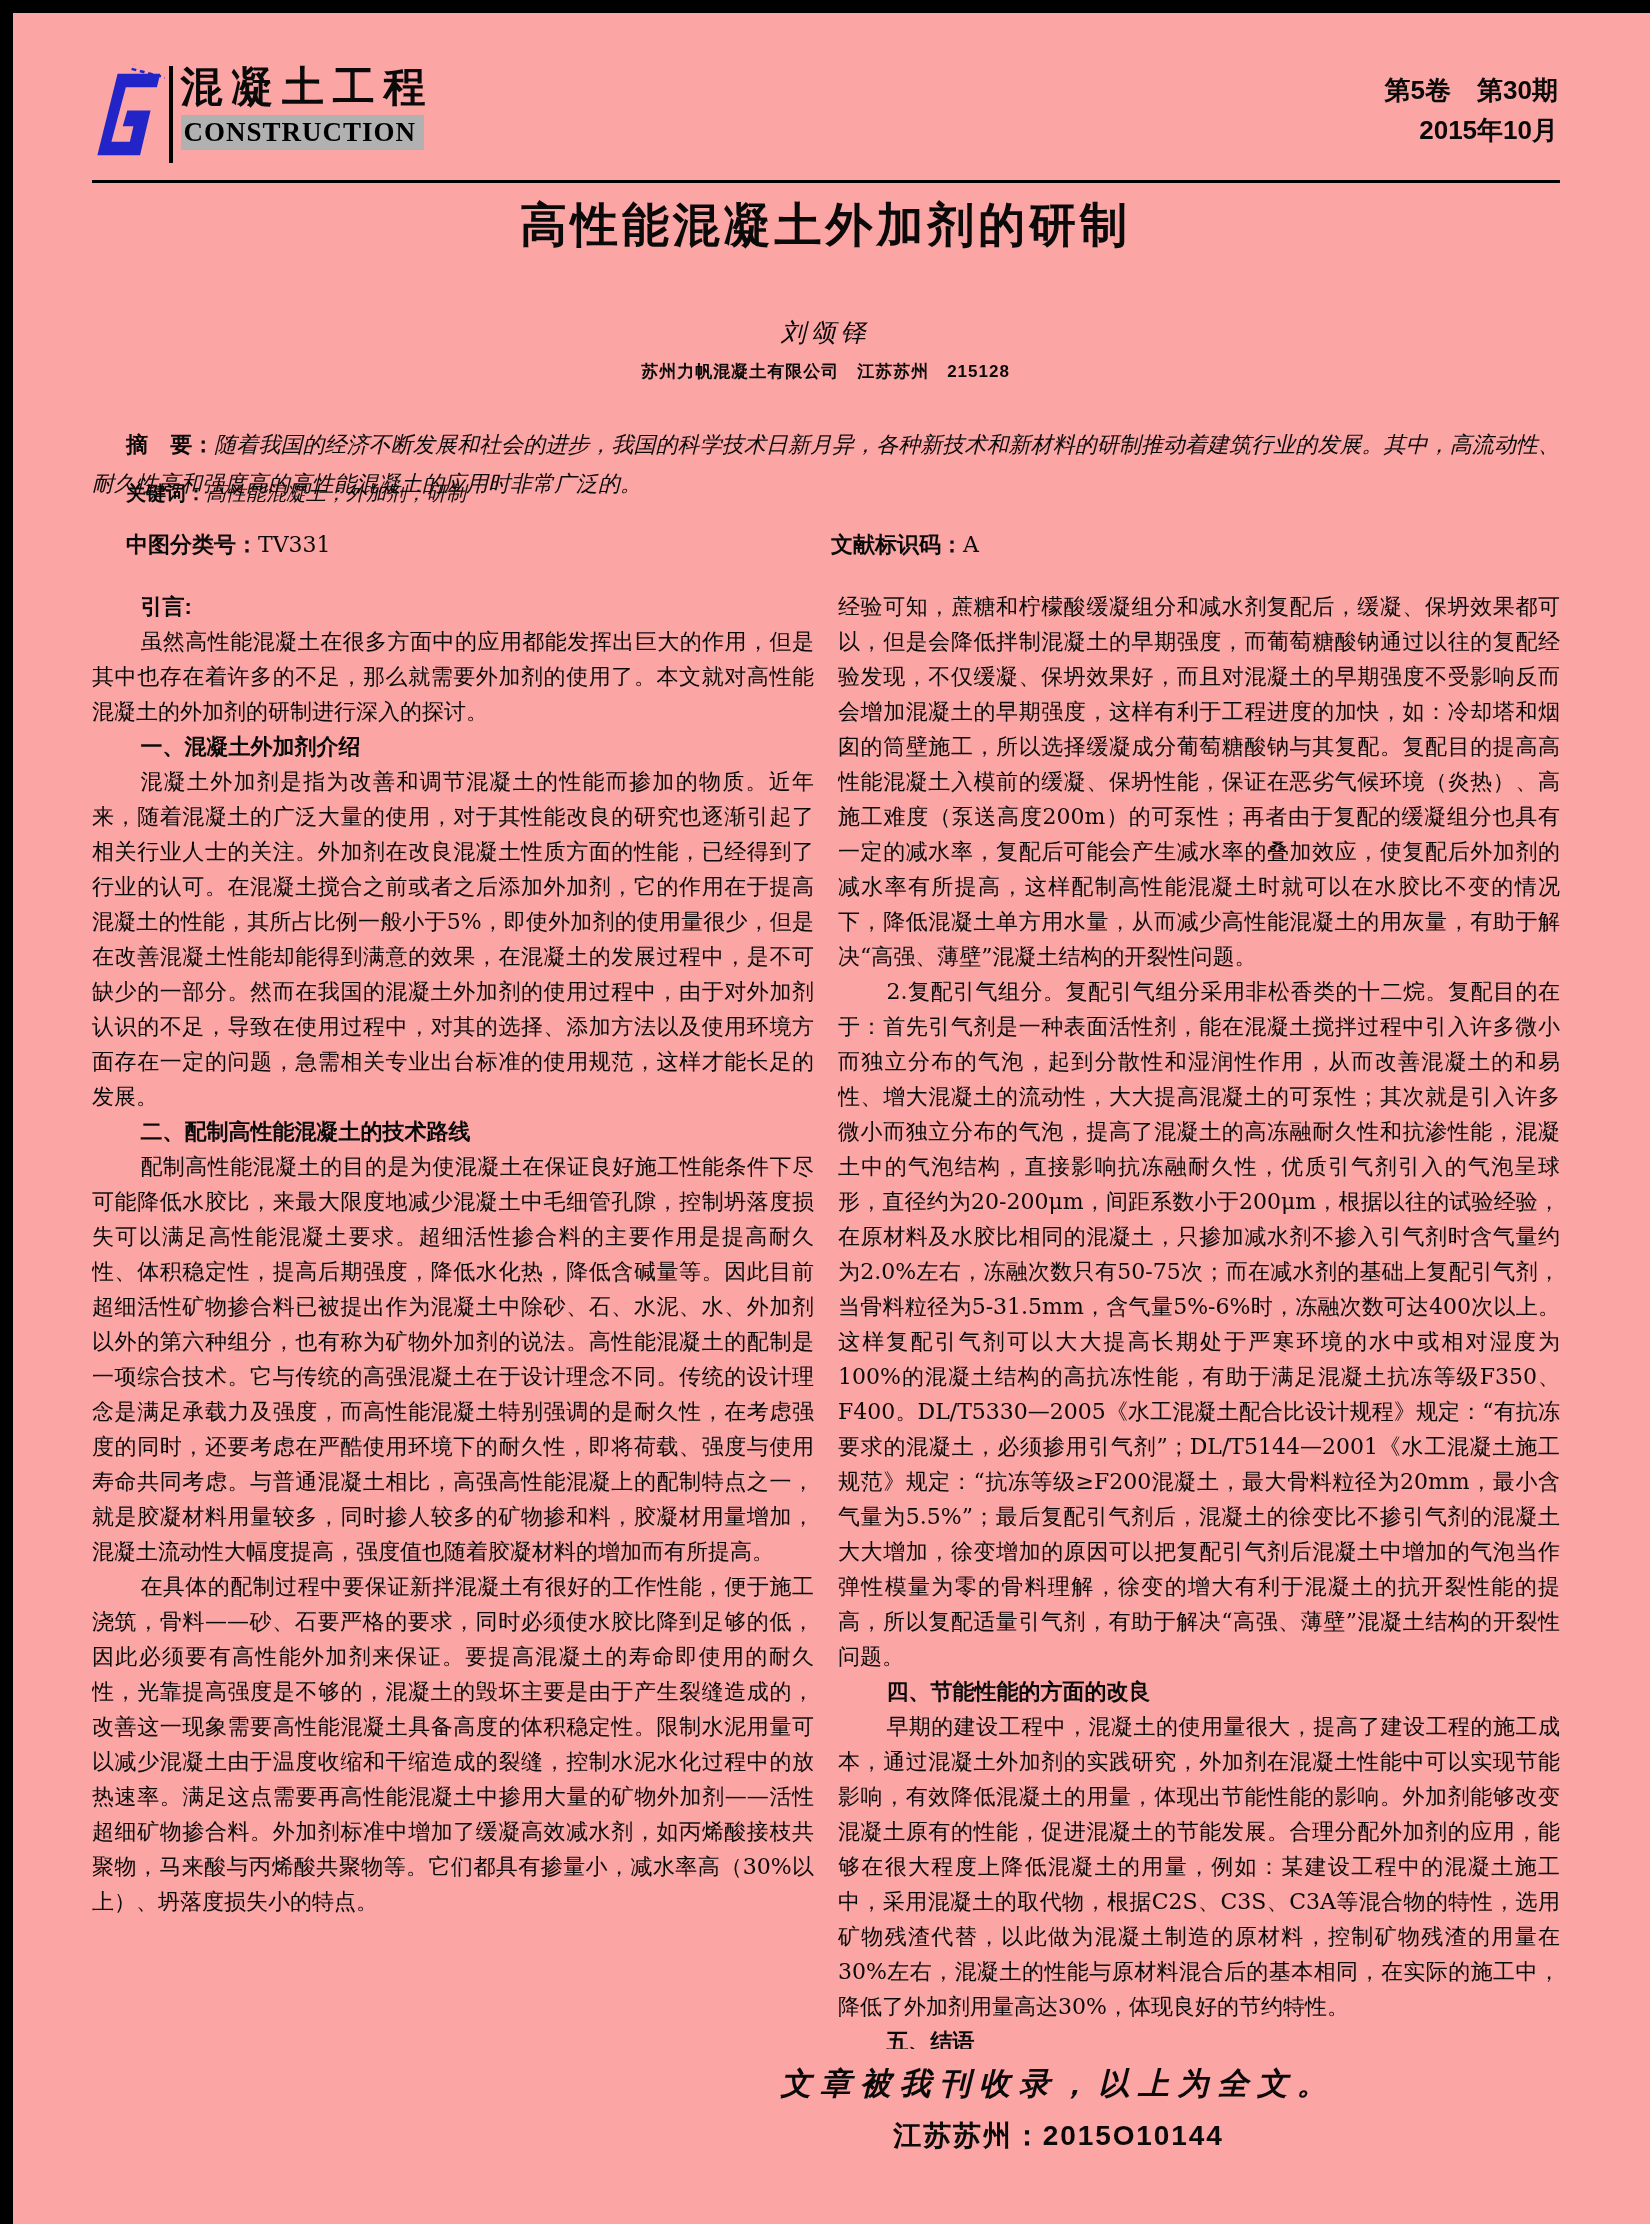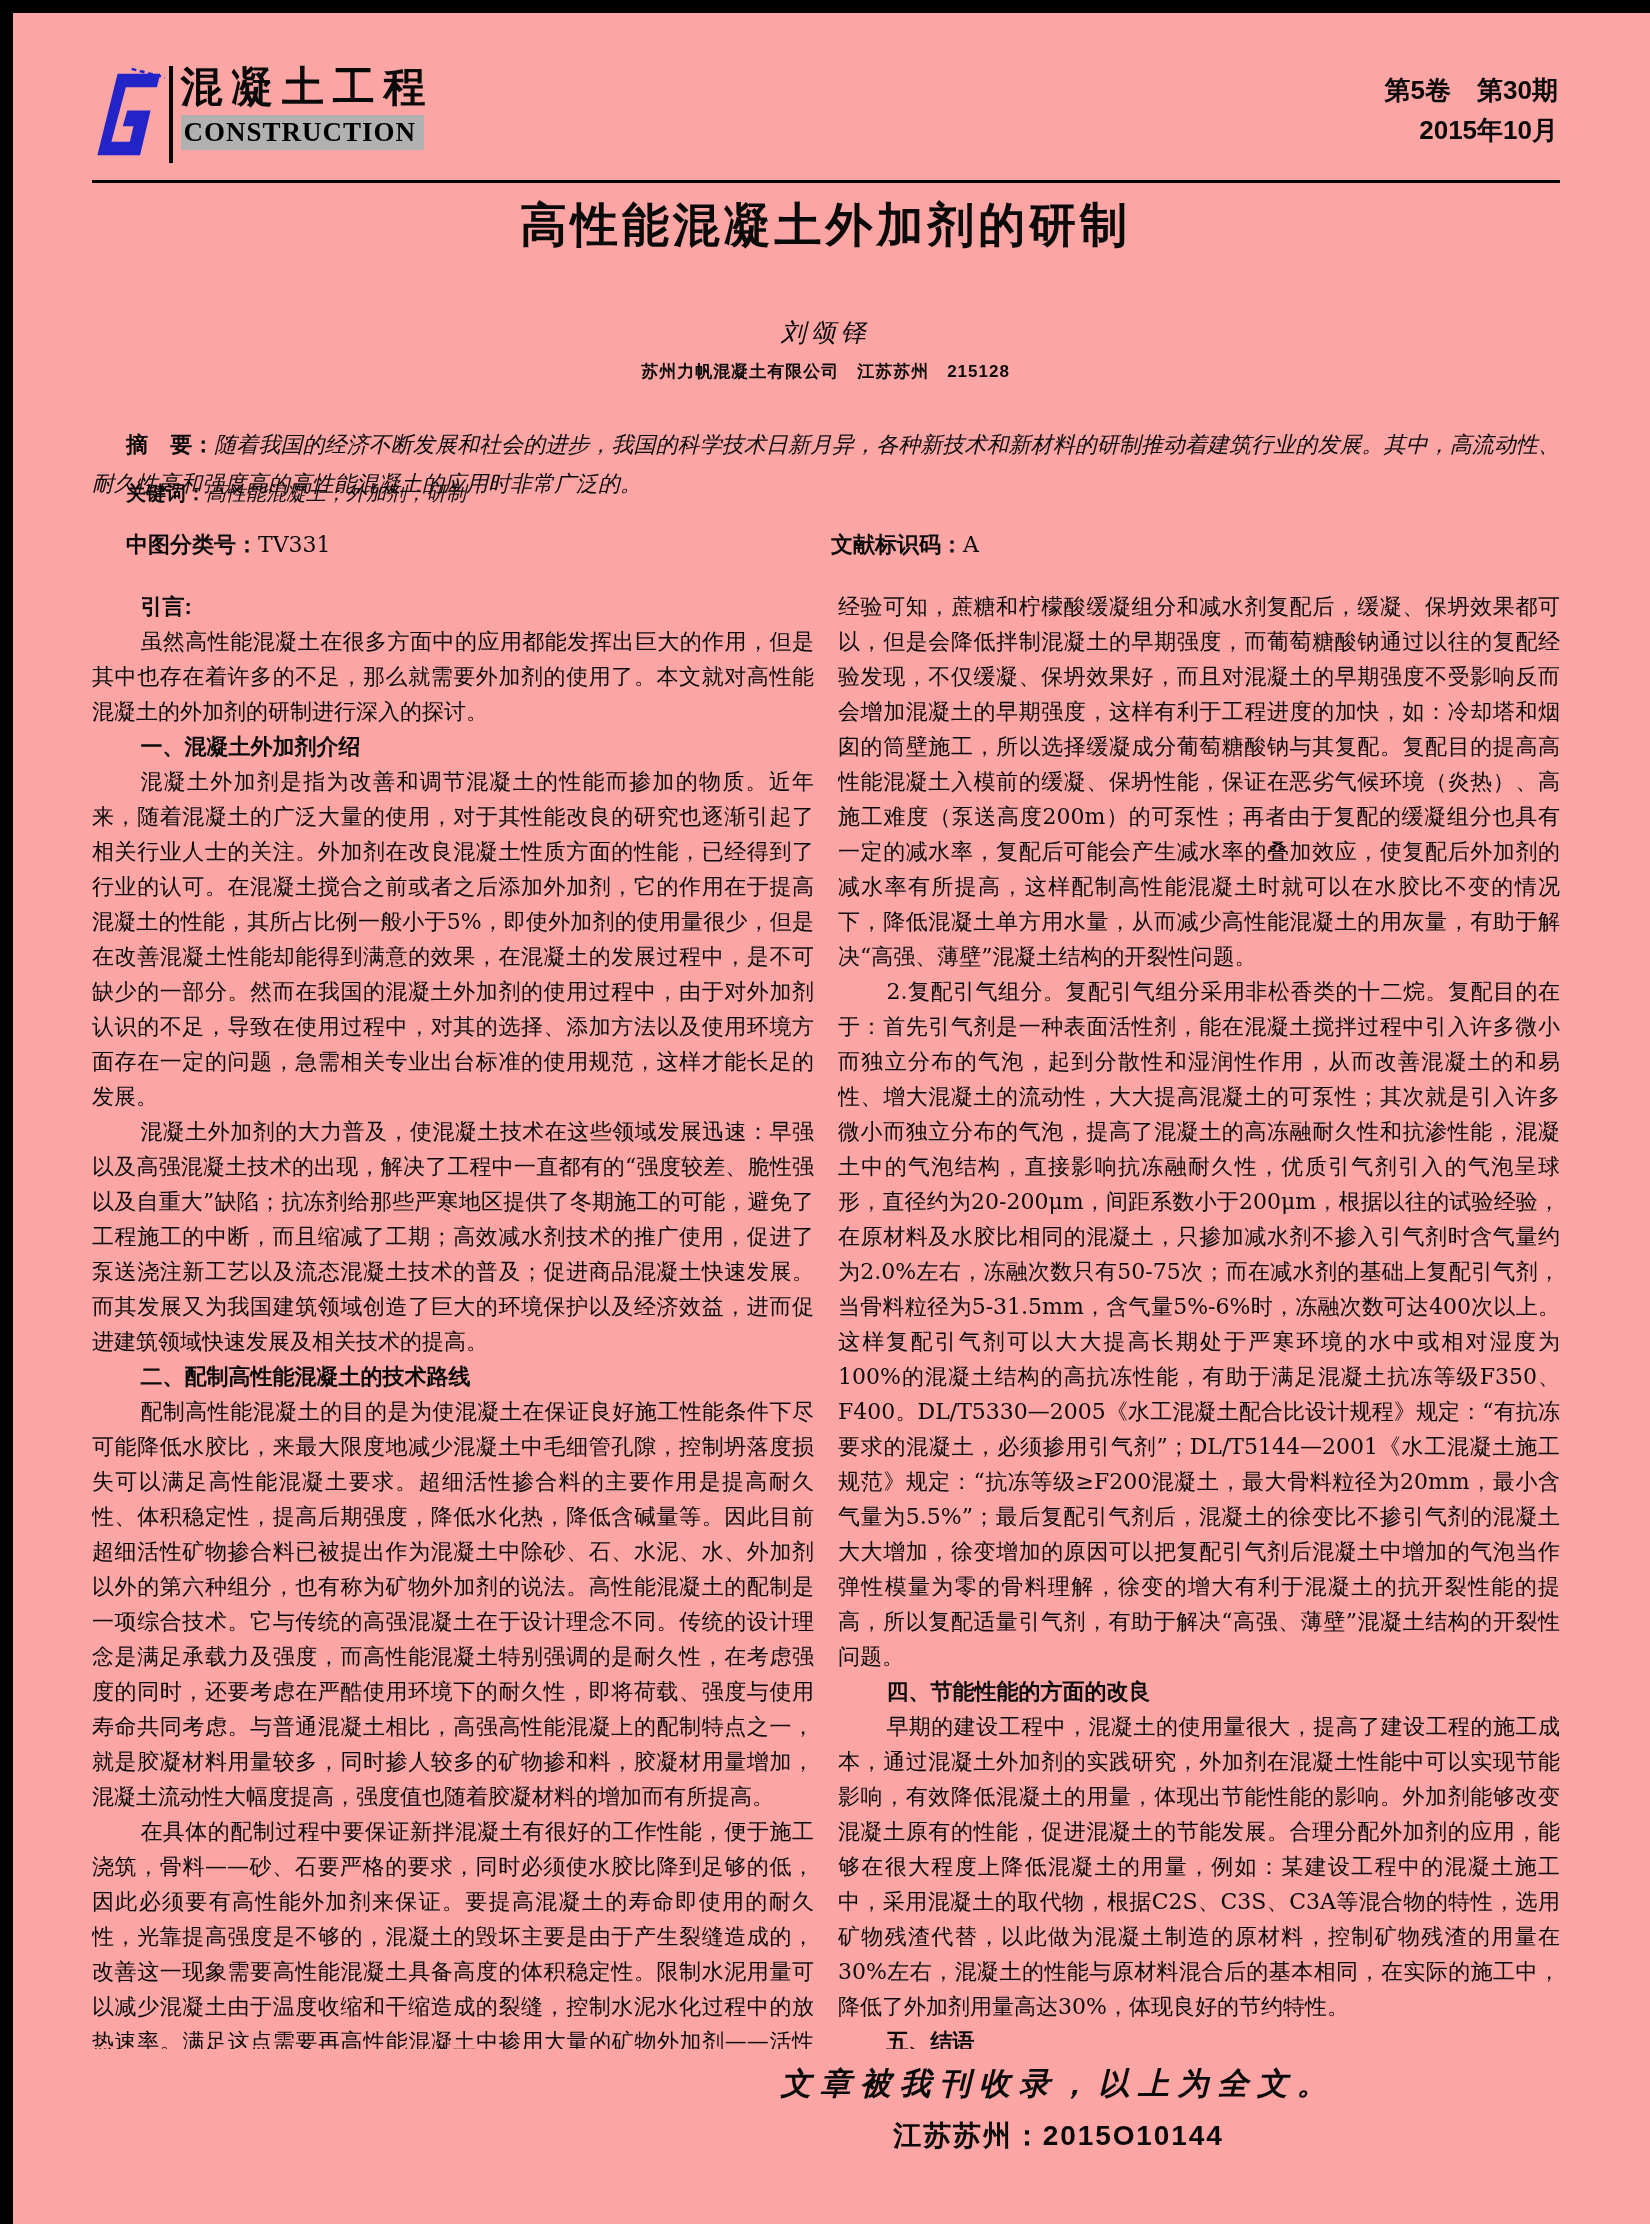--- a/index.html
+++ b/index.html
@@ -99,21 +99,20 @@
     <div class="doccode"><span class="label">文献标识码：</span><span>A</span></div>
   </div>
 
   <div class="columns">
     <div class="col">
 
     <p class="heading">引言:</p>
         <p class="para">虽然高性能混凝土在很多方面中的应用都能发挥出巨大的作用，但是其中也存在着许多的不足，那么就需要外加剂的使用了。本文就对高性能混凝土的外加剂的研制进行深入的探讨。</p>
         <p class="heading">一、混凝土外加剂介绍</p>
         <p class="para">混凝土外加剂是指为改善和调节混凝土的性能而掺加的物质。近年来，随着混凝土的广泛大量的使用，对于其性能改良的研究也逐渐引起了相关行业人士的关注。外加剂在改良混凝土性质方面的性能，已经得到了行业的认可。在混凝土搅合之前或者之后添加外加剂，它的作用在于提高混凝土的性能，其所占比例一般小于5%，即使外加剂的使用量很少，但是在改善混凝土性能却能得到满意的效果，在混凝土的发展过程中，是不可缺少的一部分。然而在我国的混凝土外加剂的使用过程中，由于对外加剂认识的不足，导致在使用过程中，对其的选择、添加方法以及使用环境方面存在一定的问题，急需相关专业出台标准的使用规范，这样才能长足的发展。</p>
-        <p class="para">混凝土外加剂的大力普及，使混凝土技术在这些领域发展迅速：早强以及高强混凝土技术的出现，解决了工程中一直都有的“强度较差、脆性强以及自重大”缺陷；抗冻剂给那些严寒地区提供了冬期施工的可能，避免了工程施工的中断，而且缩减了工期；高效减水剂技术的推广使用，促进了泵送浇注新工艺以及流态混凝土技术的普及；促进商品混凝土快速发展。而其发展又为我国建筑领域创造了巨大的环境保护以及经济效益，进而促进建筑领域快速发展及相关技术的提高。</p>
         <p class="heading">二、配制高性能混凝土的技术路线</p>
         <p class="para">配制高性能混凝土的目的是为使混凝土在保证良好施工性能条件下尽可能降低水胶比，来最大限度地减少混凝土中毛细管孔隙，控制坍落度损失可以满足高性能混凝土要求。超细活性掺合料的主要作用是提高耐久性、体积稳定性，提高后期强度，降低水化热，降低含碱量等。因此目前超细活性矿物掺合料已被提出作为混凝土中除砂、石、水泥、水、外加剂以外的第六种组分，也有称为矿物外加剂的说法。高性能混凝土的配制是一项综合技术。它与传统的高强混凝土在于设计理念不同。传统的设计理念是满足承载力及强度，而高性能混凝土特别强调的是耐久性，在考虑强度的同时，还要考虑在严酷使用环境下的耐久性，即将荷载、强度与使用寿命共同考虑。与普通混凝土相比，高强高性能混凝上的配制特点之一，就是胶凝材料用量较多，同时掺人较多的矿物掺和料，胶凝材用量增加，混凝土流动性大幅度提高，强度值也随着胶凝材料的增加而有所提高。</p>
         <p class="para">在具体的配制过程中要保证新拌混凝土有很好的工作性能，便于施工浇筑，骨料——砂、石要严格的要求，同时必须使水胶比降到足够的低，因此必须要有高性能外加剂来保证。要提高混凝土的寿命即使用的耐久性，光靠提高强度是不够的，混凝土的毁坏主要是由于产生裂缝造成的，改善这一现象需要高性能混凝土具备高度的体积稳定性。限制水泥用量可以减少混凝土由于温度收缩和干缩造成的裂缝，控制水泥水化过程中的放热速率。满足这点需要再高性能混凝土中掺用大量的矿物外加剂——活性超细矿物掺合料。外加剂标准中增加了缓凝高效减水剂，如丙烯酸接枝共聚物，马来酸与丙烯酸共聚物等。它们都具有掺量小，减水率高（30%以上）、坍落度损失小的特点。</p>
       </div>
     <div class="col">
 
     <p class="para-cont">经验可知，蔗糖和柠檬酸缓凝组分和减水剂复配后，缓凝、保坍效果都可以，但是会降低拌制混凝土的早期强度，而葡萄糖酸钠通过以往的复配经验发现，不仅缓凝、保坍效果好，而且对混凝土的早期强度不受影响反而会增加混凝土的早期强度，这样有利于工程进度的加快，如：冷却塔和烟囱的筒壁施工，所以选择缓凝成分葡萄糖酸钠与其复配。复配目的提高高性能混凝土入模前的缓凝、保坍性能，保证在恶劣气候环境（炎热）、高施工难度（泵送高度200m）的可泵性；再者由于复配的缓凝组分也具有一定的减水率，复配后可能会产生减水率的叠加效应，使复配后外加剂的减水率有所提高，这样配制高性能混凝土时就可以在水胶比不变的情况下，降低混凝土单方用水量，从而减少高性能混凝土的用灰量，有助于解决“高强、薄壁”混凝土结构的开裂性问题。</p>
         <p class="para">2.复配引气组分。复配引气组分采用非松香类的十二烷。复配目的在于：首先引气剂是一种表面活性剂，能在混凝土搅拌过程中引入许多微小而独立分布的气泡，起到分散性和湿润性作用，从而改善混凝土的和易性、增大混凝土的流动性，大大提高混凝土的可泵性；其次就是引入许多微小而独立分布的气泡，提高了混凝土的高冻融耐久性和抗渗性能，混凝土中的气泡结构，直接影响抗冻融耐久性，优质引气剂引入的气泡呈球形，直径约为20-200μm，间距系数小于200μm，根据以往的试验经验，在原材料及水胶比相同的混凝土，只掺加减水剂不掺入引气剂时含气量约为2.0%左右，冻融次数只有50-75次；而在减水剂的基础上复配引气剂，当骨料粒径为5-31.5mm，含气量5%-6%时，冻融次数可达400次以上。这样复配引气剂可以大大提高长期处于严寒环境的水中或相对湿度为100%的混凝土结构的高抗冻性能，有助于满足混凝土抗冻等级F350、F400。DL/T5330—2005《水工混凝土配合比设计规程》规定：“有抗冻要求的混凝土，必须掺用引气剂”；DL/T5144—2001《水工混凝土施工规范》规定：“抗冻等级≥F200混凝土，最大骨料粒径为20mm，最小含气量为5.5%”；最后复配引气剂后，混凝土的徐变比不掺引气剂的混凝土大大增加，徐变增加的原因可以把复配引气剂后混凝土中增加的气泡当作弹性模量为零的骨料理解，徐变的增大有利于混凝土的抗开裂性能的提高，所以复配适量引气剂，有助于解决“高强、薄壁”混凝土结构的开裂性问题。</p>
         <p class="heading">四、节能性能的方面的改良</p>
         <p class="para">早期的建设工程中，混凝土的使用量很大，提高了建设工程的施工成本，通过混凝土外加剂的实践研究，外加剂在混凝土性能中可以实现节能影响，有效降低混凝土的用量，体现出节能性能的影响。外加剂能够改变混凝土原有的性能，促进混凝土的节能发展。合理分配外加剂的应用，能够在很大程度上降低混凝土的用量，例如：某建设工程中的混凝土施工中，采用混凝土的取代物，根据C2S、C3S、C3A等混合物的特性，选用矿物残渣代替，以此做为混凝土制造的原材料，控制矿物残渣的用量在30%左右，混凝土的性能与原材料混合后的基本相同，在实际的施工中，降低了外加剂用量高达30%，体现良好的节约特性。</p>

